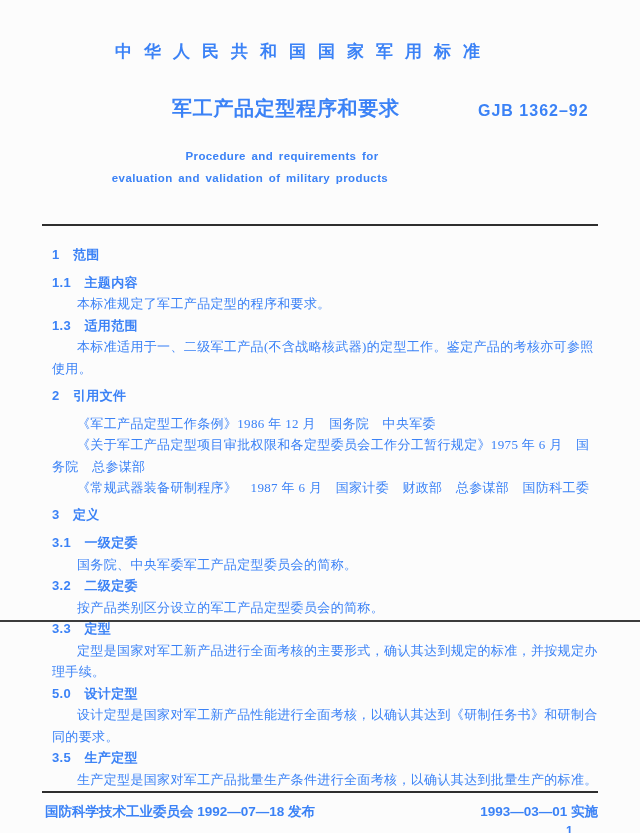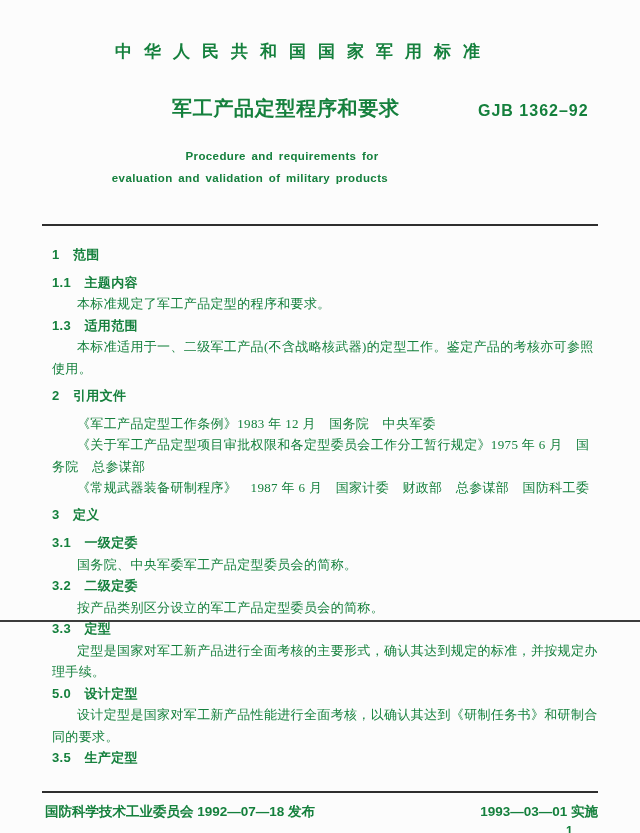--- a/index.html
+++ b/index.html
@@ -2,21 +2,21 @@
 <html><head>
 <meta charset="utf-8">
 <style>
   html, body { margin: 0; padding: 0; background: #ffffff; }
   .page {
     position: relative;
     width: 640px;
     height: 833px;
     background: #fcfcfc;
     overflow: hidden;
-    color: #15803d;
+    color: #3b82f6;
     font-family: "Liberation Serif", "DejaVu Serif", serif;
   }
   
   .std-name {
     position: absolute;
     left: 115px; top: 40px;
     font-family: "Liberation Sans", sans-serif;
     font-weight: bold;
     font-size: 17px;
     letter-spacing: 12px;
@@ -133,36 +133,37 @@
   <div class="header-rule"></div>
 
   <div class="content">
     <div class="h1">1　范围</div>
     <div class="h2">1.1　主题内容</div>
     <div class="pi">本标准规定了军工产品定型的程序和要求。</div>
     <div class="h2">1.3　适用范围</div>
     <div class="pi">本标准适用于一、二级军工产品(不含战略核武器)的定型工作。鉴定产品的考核亦可参照</div>
     <div class="pc">使用。</div>
     <div class="h1">2　引用文件</div>
-    <div class="pi">《军工产品定型工作条例》1983 年 12 月　国务院　中央军委</div>
+    <div class="pi">《军工产品定型工作条例》1986 年 12 月　国务院　中央军委</div>
     <div class="pi">《关于军工产品定型项目审批权限和各定型委员会工作分工暂行规定》1975 年 6 月　国</div>
     <div class="pc">务院　总参谋部</div>
     <div class="pi">《常规武器装备研制程序》　1987 年 6 月　国家计委　财政部　总参谋部　国防科工委</div>
     <div class="h1">3　定义</div>
     <div class="h2">3.1　一级定委</div>
     <div class="pi">国务院、中央军委军工产品定型委员会的简称。</div>
     <div class="h2">3.2　二级定委</div>
     <div class="pi">按产品类别区分设立的军工产品定型委员会的简称。</div>
     <div class="h2">3.3　定型</div>
     <div class="pi">定型是国家对军工新产品进行全面考核的主要形式，确认其达到规定的标准，并按规定办</div>
     <div class="pc">理手续。</div>
     <div class="h2">5.0　设计定型</div>
     <div class="pi">设计定型是国家对军工新产品性能进行全面考核，以确认其达到《研制任务书》和研制合</div>
     <div class="pc">同的要求。</div>
     <div class="h2">3.5　生产定型</div>
+    <div class="pi">生产定型是国家对军工产品批量生产条件进行全面考核，以确认其达到批量生产的标准。</div>
   </div>
 
   <div class="crease-line"></div>
 
   <div class="footer-rule"></div>
   <div class="footer-issuer">国防科学技术工业委员会 1992—07—18 发布</div>
   <div class="footer-impl">1993—03—01 实施</div>
   <div class="page-num">1</div>
 
 </div>

